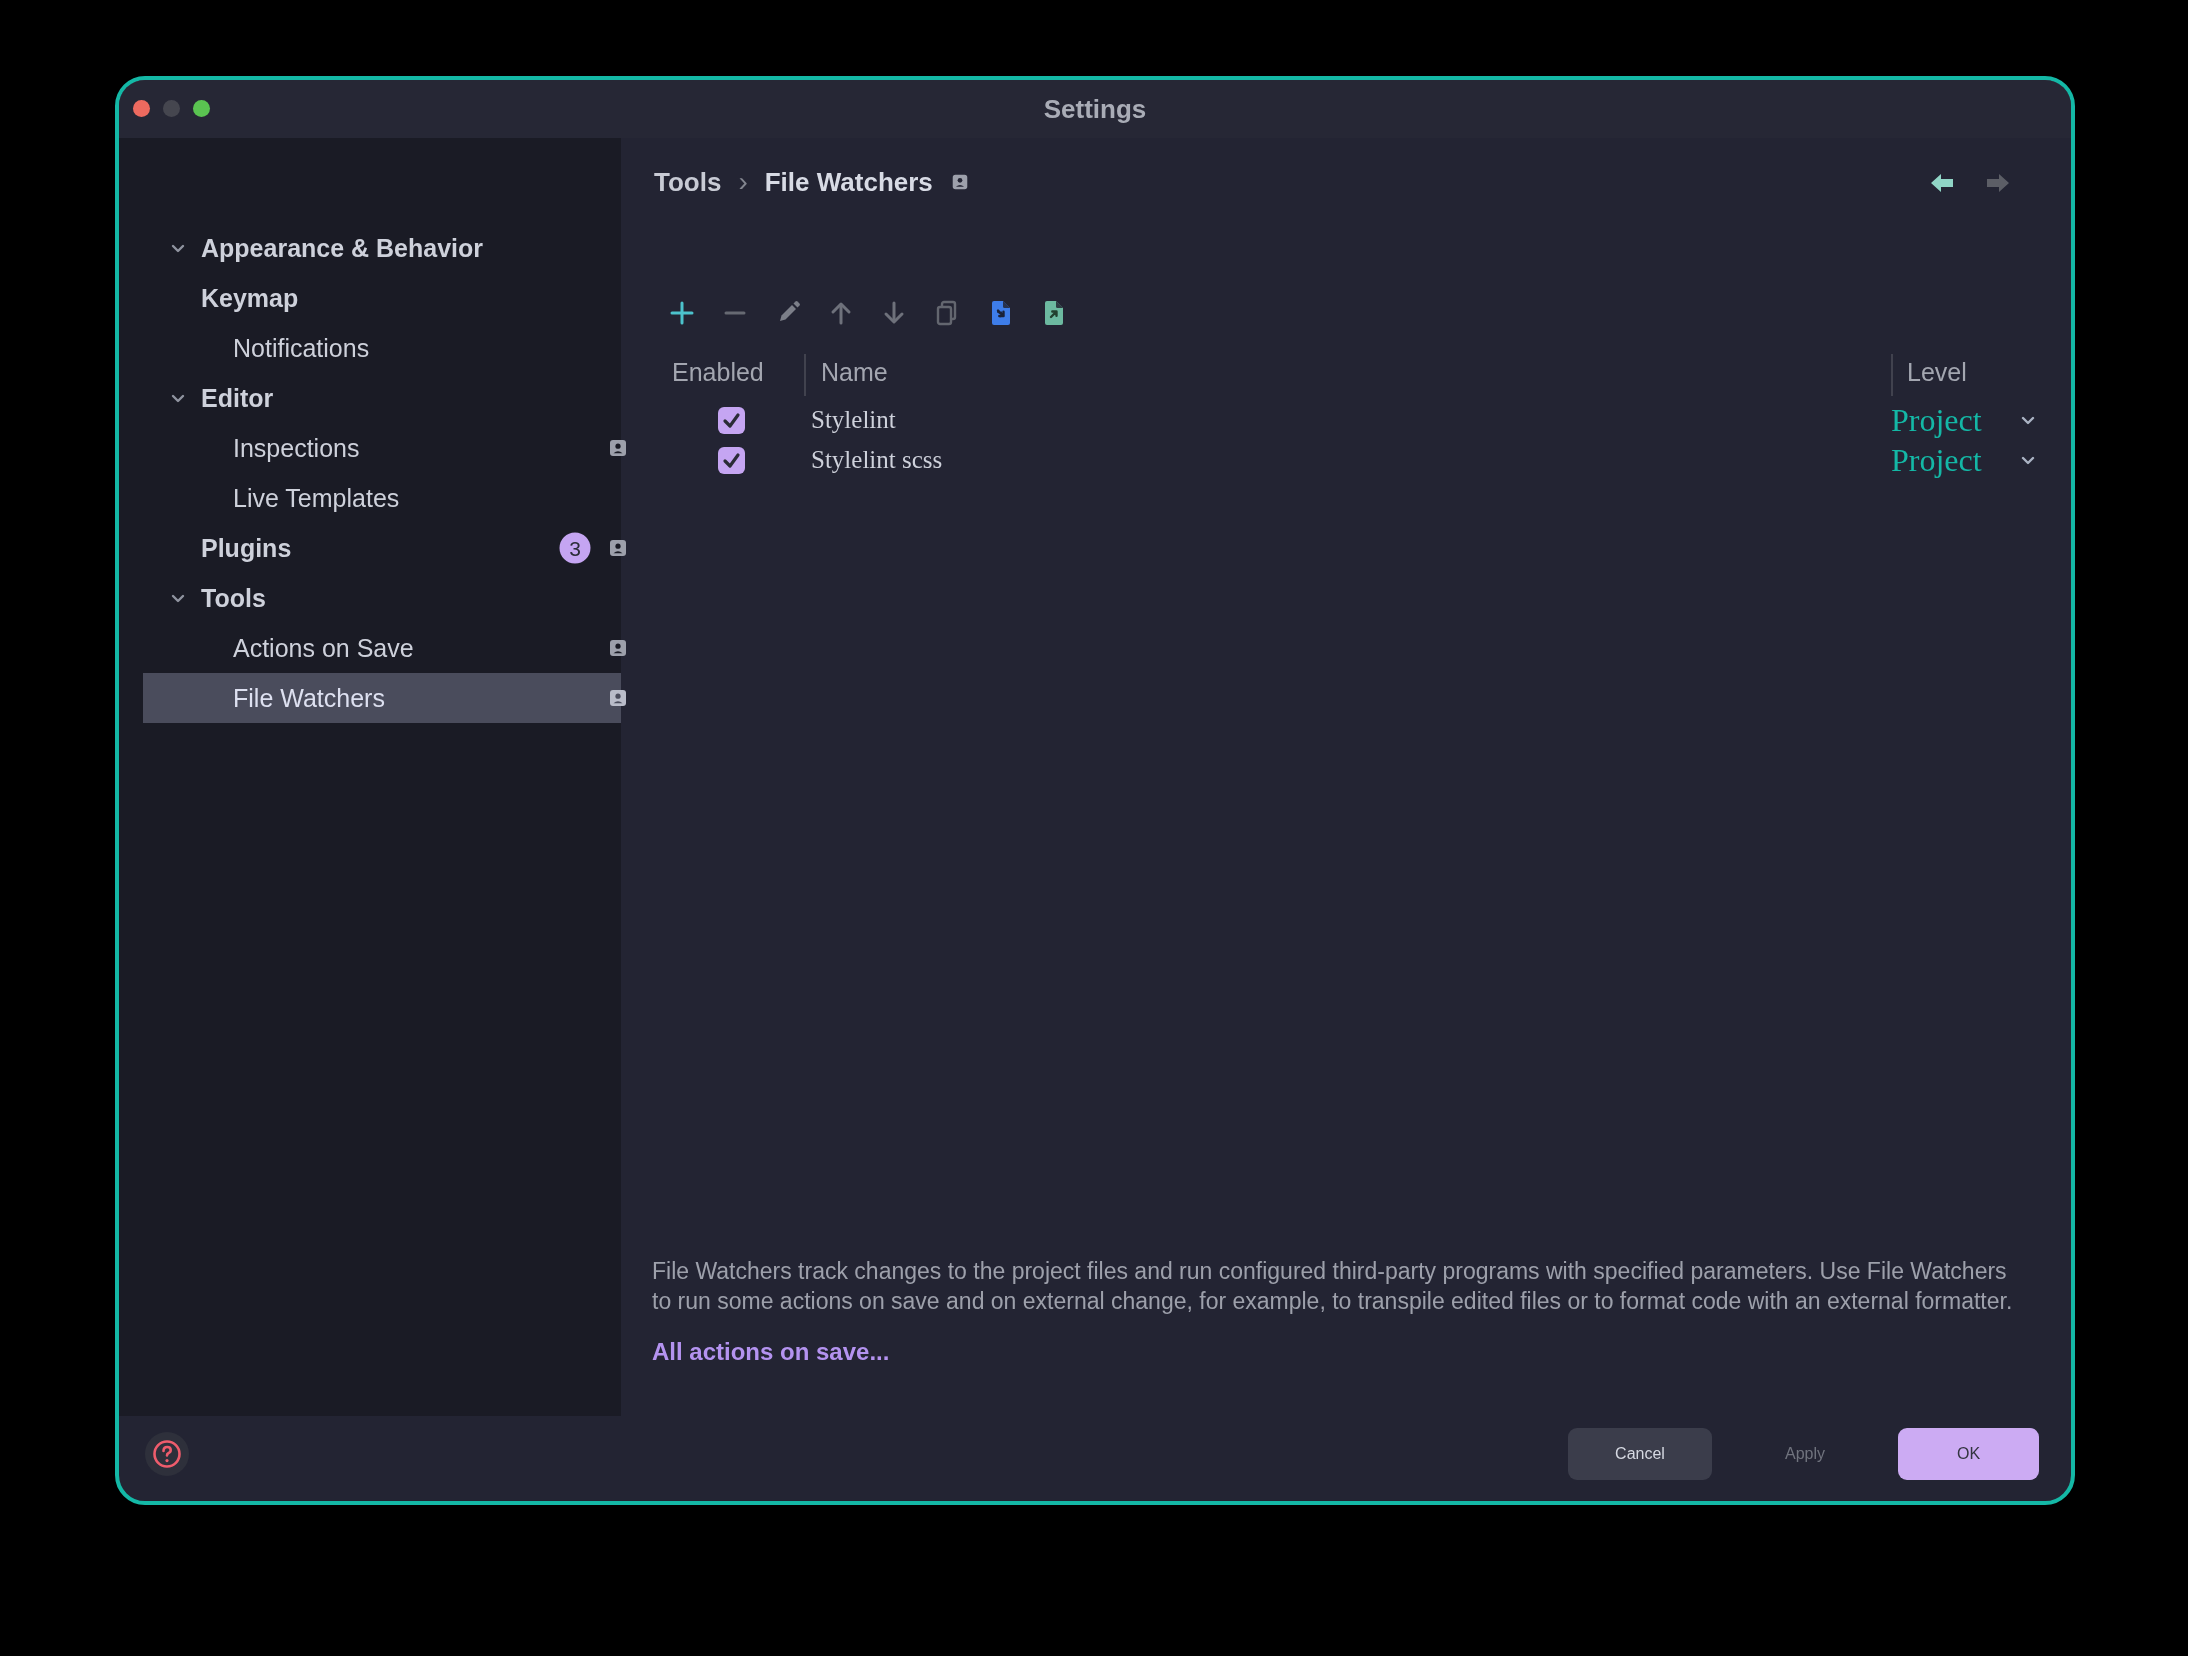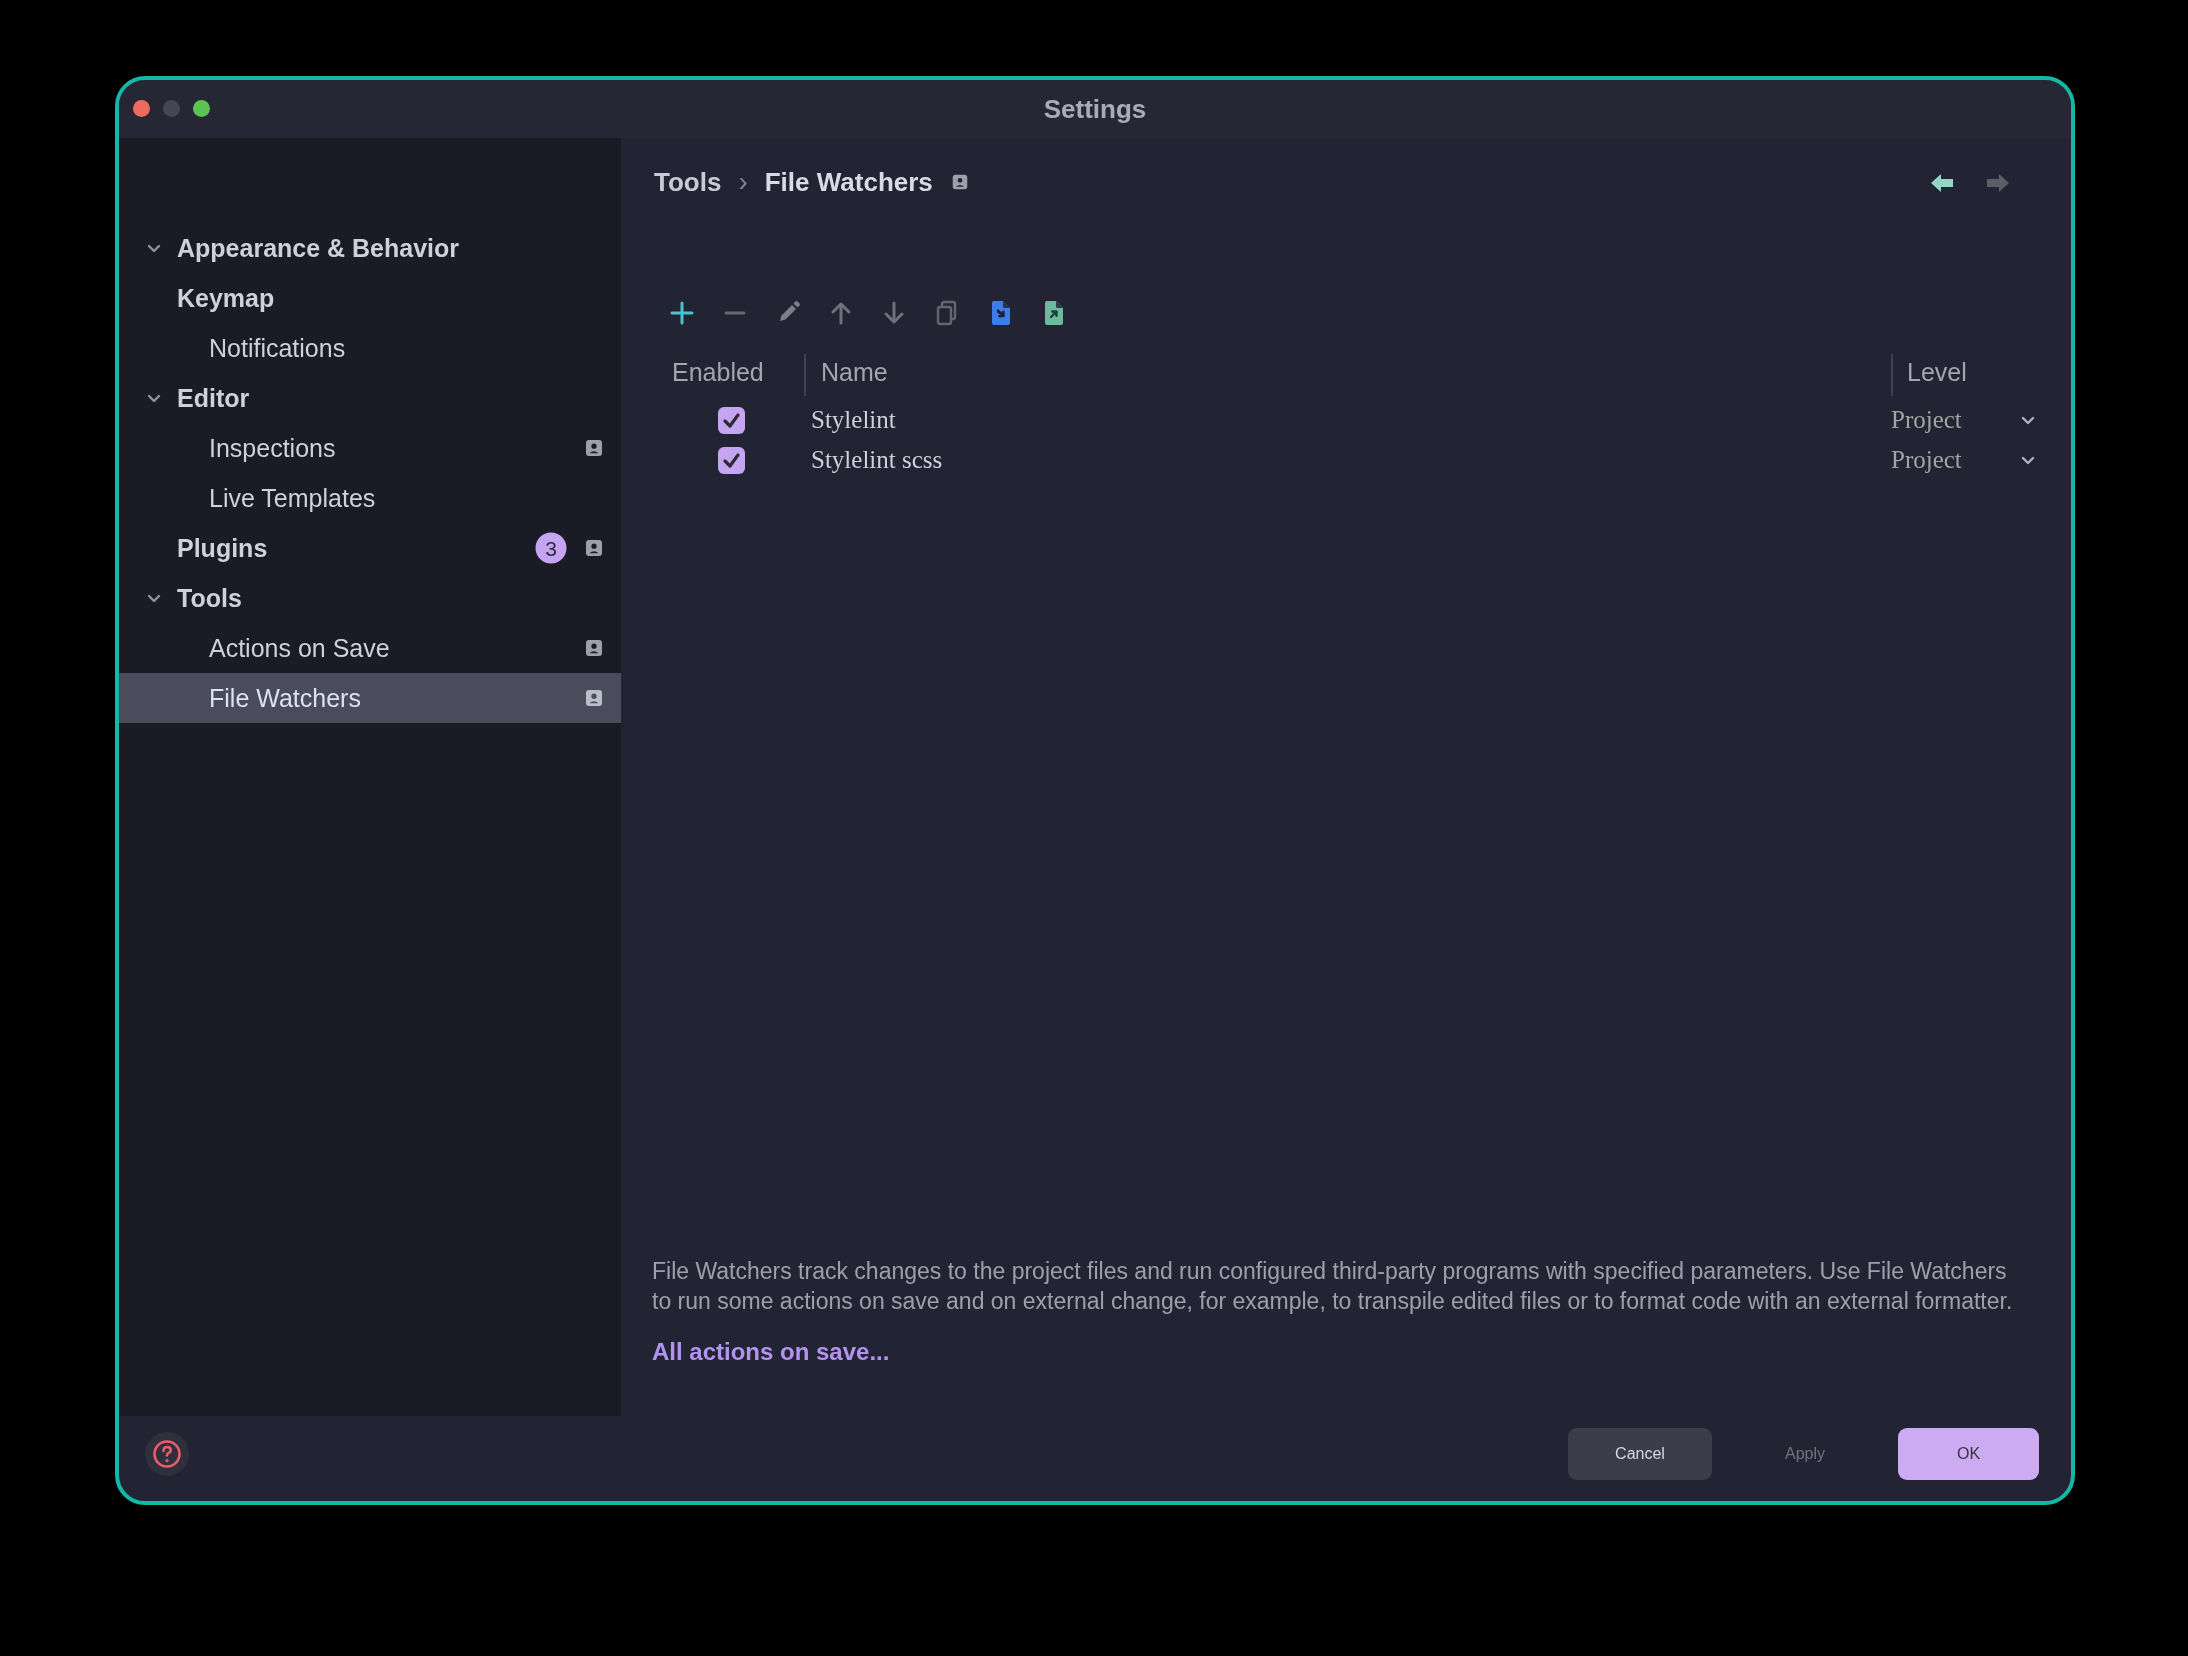--- a/index.html
+++ b/index.html
@@ -12,21 +12,21 @@
   .traffic{position:absolute;top:20px;left:14px;display:flex;gap:13px;}
   .light{width:17px;height:17px;border-radius:50%;}
   .title{position:absolute;left:0;right:0;top:0;height:58px;display:flex;align-items:center;justify-content:center;
     color:#a9acb6;font-weight:bold;font-size:26px;}
   .sidebar{position:absolute;left:0;top:58px;width:502px;height:1278px;background:#1a1b25;}
   .searchbox{position:absolute;left:17px;top:20px;width:469px;height:46px;background:#2d2f3d;border-radius:9px;
     display:flex;align-items:center;padding:0 14px;color:#ced1db;font-size:25px;}
   .searchbox .q{flex:1;margin-left:12px;white-space:nowrap;overflow:hidden;}
   .clear-x{color:#8b8e99;font-size:24px;line-height:1;cursor:default;}
   .tree{position:absolute;left:0;top:85px;right:0;}
-  .trow{position:relative;height:50px;display:flex;align-items:center;color:#ced1db;font-size:25px;}
+  .trow{position:relative;height:50px;display:flex;align-items:center;color:#ced1db;font-size:25px;margin-left:24px;}
   .trow .lbl{position:absolute;left:58px;white-space:nowrap;}
   .trow.child .lbl{left:90px;}
   .trow.bold .lbl{font-weight:bold;}
   .trow .chev{position:absolute;left:25px;top:50%;transform:translateY(-50%);display:flex;}
   .trow .badge-ico{position:absolute;left:464px;top:50%;transform:translateY(-50%);display:flex;}
   .trow .count{position:absolute;left:432px;top:50%;transform:translate(-50%,-50%);
     width:31px;height:31px;border-radius:50%;background:#c5a5f2;color:#2b2c37;
     display:flex;align-items:center;justify-content:center;font-size:21px;}
   .trow.selected{background:#4a4c5c;}
   .trow.selected .lbl{color:#dde0f0;}
@@ -41,21 +41,21 @@
   .table-head{position:absolute;left:0;top:220px;right:25px;height:36px;color:#a3a6b0;font-size:25px;}
   .th-enabled{position:absolute;left:51px;}
   .th-name{position:absolute;left:200px;}
   .th-level{position:absolute;left:1286px;text-align:center;}
   .vsep{position:absolute;top:-4px;width:2px;height:42px;background:#41424e;}
   .rows{position:absolute;left:0;top:262px;right:25px;}
   .vrow{position:relative;height:40px;font-family:Liberation Serif, serif;}
   .cbx{position:absolute;left:97px;top:7px;width:27px;height:27px;border-radius:6px;background:#c5a5f2;
     display:flex;align-items:center;justify-content:center;}
   .rname{position:absolute;left:190px;top:50%;transform:translateY(-50%);color:#ced1db;font-size:25px;white-space:nowrap;}
-  .rlevel{position:absolute;left:1270px;top:50%;transform:translateY(-50%);color:#a3a3a3;font-size:25px;}
+  .rlevel{position:absolute;left:1270px;top:50%;transform:translateY(-50%);color:#14b8a6;font-size:32px;}
   .rchev{position:absolute;left:1396px;top:50%;transform:translateY(-50%);display:flex;}
   .desc{position:absolute;left:31px;top:1118px;width:1372px;color:#9da0ab;font-size:23px;line-height:30px;}
   .savelink{position:absolute;left:31px;top:1200px;color:#b493f0;font-size:24px;font-weight:bold;cursor:pointer;}
   .footer{position:absolute;left:0;bottom:0;right:0;height:94px;}
   .helpbtn{position:absolute;left:26px;top:25px;width:44px;height:44px;border-radius:50%;background:#2e303b;
     display:flex;align-items:center;justify-content:center;}
   .fbuttons{position:absolute;right:32px;top:21px;display:flex;align-items:center;gap:28px;}
   .btn{height:52px;border-radius:9px;display:flex;align-items:center;justify-content:center;font-size:16px;text-align:center;}
   .btn-cancel{width:144px;background:#3b3d4b;color:#d6d9e2;}
   .btn-apply{width:130px;color:#70737e;background:transparent;}

